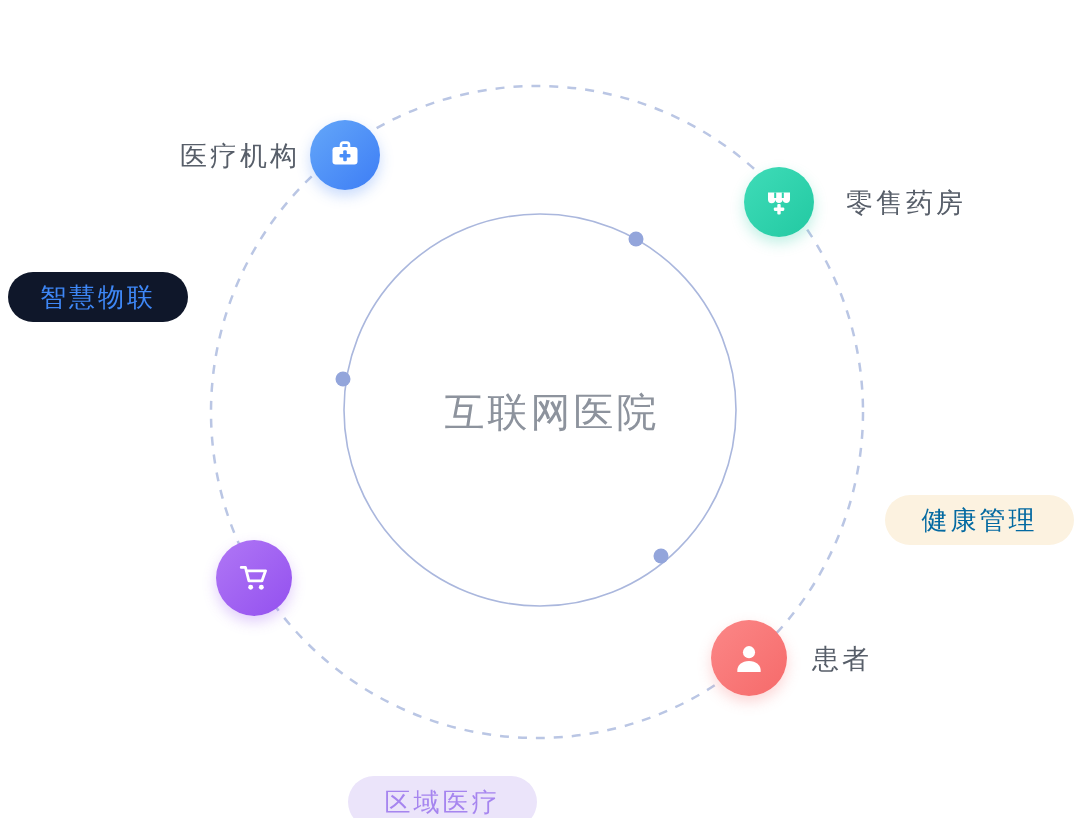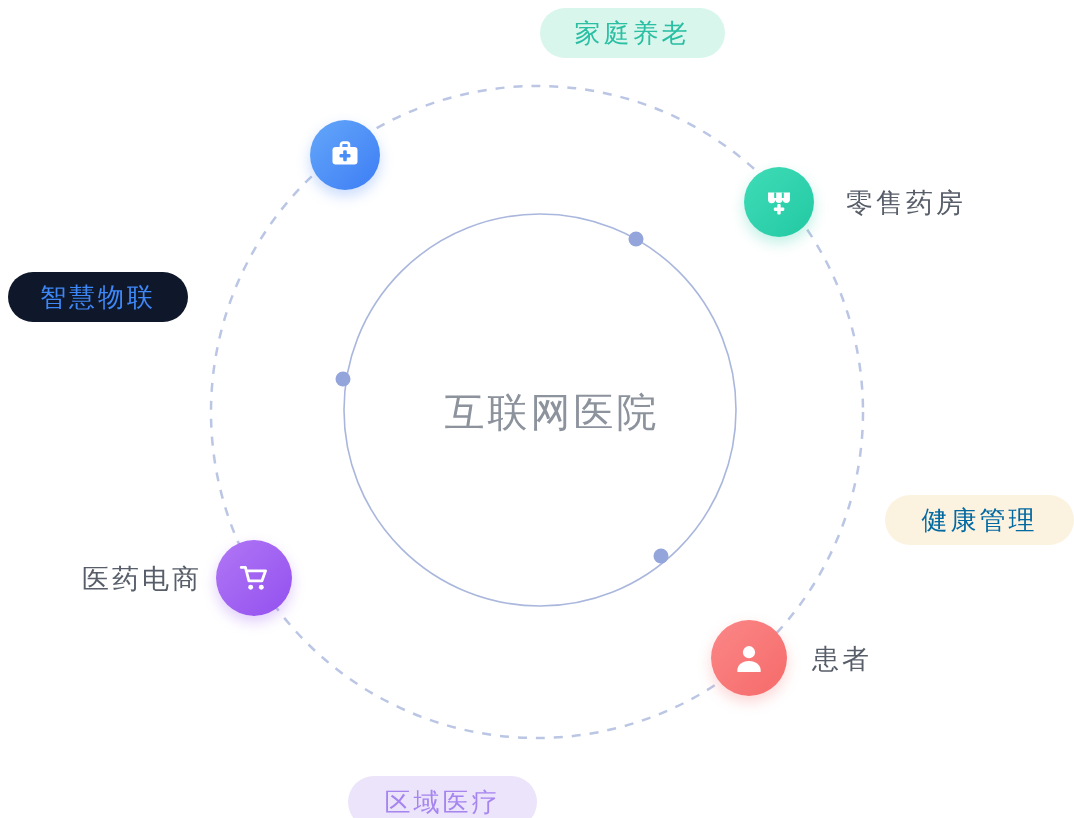--- a/index.html
+++ b/index.html
@@ -72,55 +72,54 @@
   <svg class="rings" viewBox="0 0 1074 818" xmlns="http://www.w3.org/2000/svg">
     <circle cx="537" cy="412" r="326" fill="none" stroke="#bac6e4" stroke-width="2.5" stroke-dasharray="9 9"></circle>
     <circle cx="540" cy="410" r="196" fill="none" stroke="#aab7dd" stroke-width="1.6"></circle>
     <circle cx="636" cy="239" r="7.5" fill="#93a5db"></circle>
     <circle cx="343" cy="379" r="7.5" fill="#93a5db"></circle>
     <circle cx="661" cy="556" r="7.5" fill="#93a5db"></circle>
   </svg>
 
   <div class="center-title">互联网医院</div>
 
+  <div class="node-label label-medical">医疗机构</div>
   <span class="icon-circle icon-blue">
     <svg viewBox="0 0 36 36" width="36" height="36" xmlns="http://www.w3.org/2000/svg">
       <path d="M14 10 V7.8 a2.2 2.2 0 0 1 2.2 -2.2 h3.6 a2.2 2.2 0 0 1 2.2 2.2 V10" fill="none" stroke="#ffffff" stroke-width="2.6"></path>
       <rect x="5.5" y="10" width="25" height="17.5" rx="3.2" fill="#ffffff"></rect>
       <rect x="16.2" y="13.2" width="3.6" height="11" rx="1.2" fill="#4a8df7"></rect>
       <rect x="12.5" y="16.9" width="11" height="3.6" rx="1.2" fill="#4a8df7"></rect>
     </svg>
   </span>
 
   <span class="icon-circle icon-teal">
     <svg viewBox="0 0 36 36" width="36" height="36" xmlns="http://www.w3.org/2000/svg">
       <path d="M7 8.5 h22 v7 a3.67 3.67 0 0 1 -7.33 0 a3.67 3.67 0 0 1 -7.33 0 a3.67 3.67 0 0 1 -7.34 0 z" fill="#ffffff"></path>
       <rect x="13.2" y="8.5" width="2" height="5.5" fill="#2dd3ad"></rect>
       <rect x="20.8" y="8.5" width="2" height="5.5" fill="#2dd3ad"></rect>
       <rect x="16.3" y="20" width="3.4" height="10.5" rx="1.1" fill="#ffffff"></rect>
       <rect x="12.8" y="23.5" width="10.5" height="3.4" rx="1.1" fill="#ffffff"></rect>
     </svg>
   </span>
   <div class="node-label label-pharmacy">零售药房</div>
 
-  <div class="node-label label-ecommerce">医药电商</div>
   <span class="icon-circle icon-purple">
     <svg viewBox="0 0 36 36" width="40" height="40" xmlns="http://www.w3.org/2000/svg">
       <path d="M6.5 8.5 h3.8 l3.1 12 h11.8 l3.2 -9 H12" fill="none" stroke="#ffffff" stroke-width="2.5" stroke-linecap="round" stroke-linejoin="round"></path>
       <circle cx="15" cy="26.3" r="2.2" fill="#ffffff"></circle>
       <circle cx="24.6" cy="26.3" r="2.2" fill="#ffffff"></circle>
     </svg>
   </span>
 
   <span class="icon-circle icon-red">
     <svg viewBox="0 0 36 36" width="42" height="42" xmlns="http://www.w3.org/2000/svg">
       <circle cx="18" cy="13" r="5.2" fill="#ffffff"></circle>
       <path d="M18 20.5 c-6.2 0 -10 3.9 -10 7.8 V30 h20 v-1.7 c0 -3.9 -3.8 -7.8 -10 -7.8 z" fill="#ffffff"></path>
     </svg>
   </span>
   <div class="node-label label-patient">患者</div>
 
-  <div class="tag tag-mint">家庭养老</div>
   <div class="tag tag-blue">智慧物联</div>
   <div class="tag tag-orange">健康管理</div>
   <div class="tag tag-purple">区域医疗</div>
 
 </div>
 
 </body></html>

